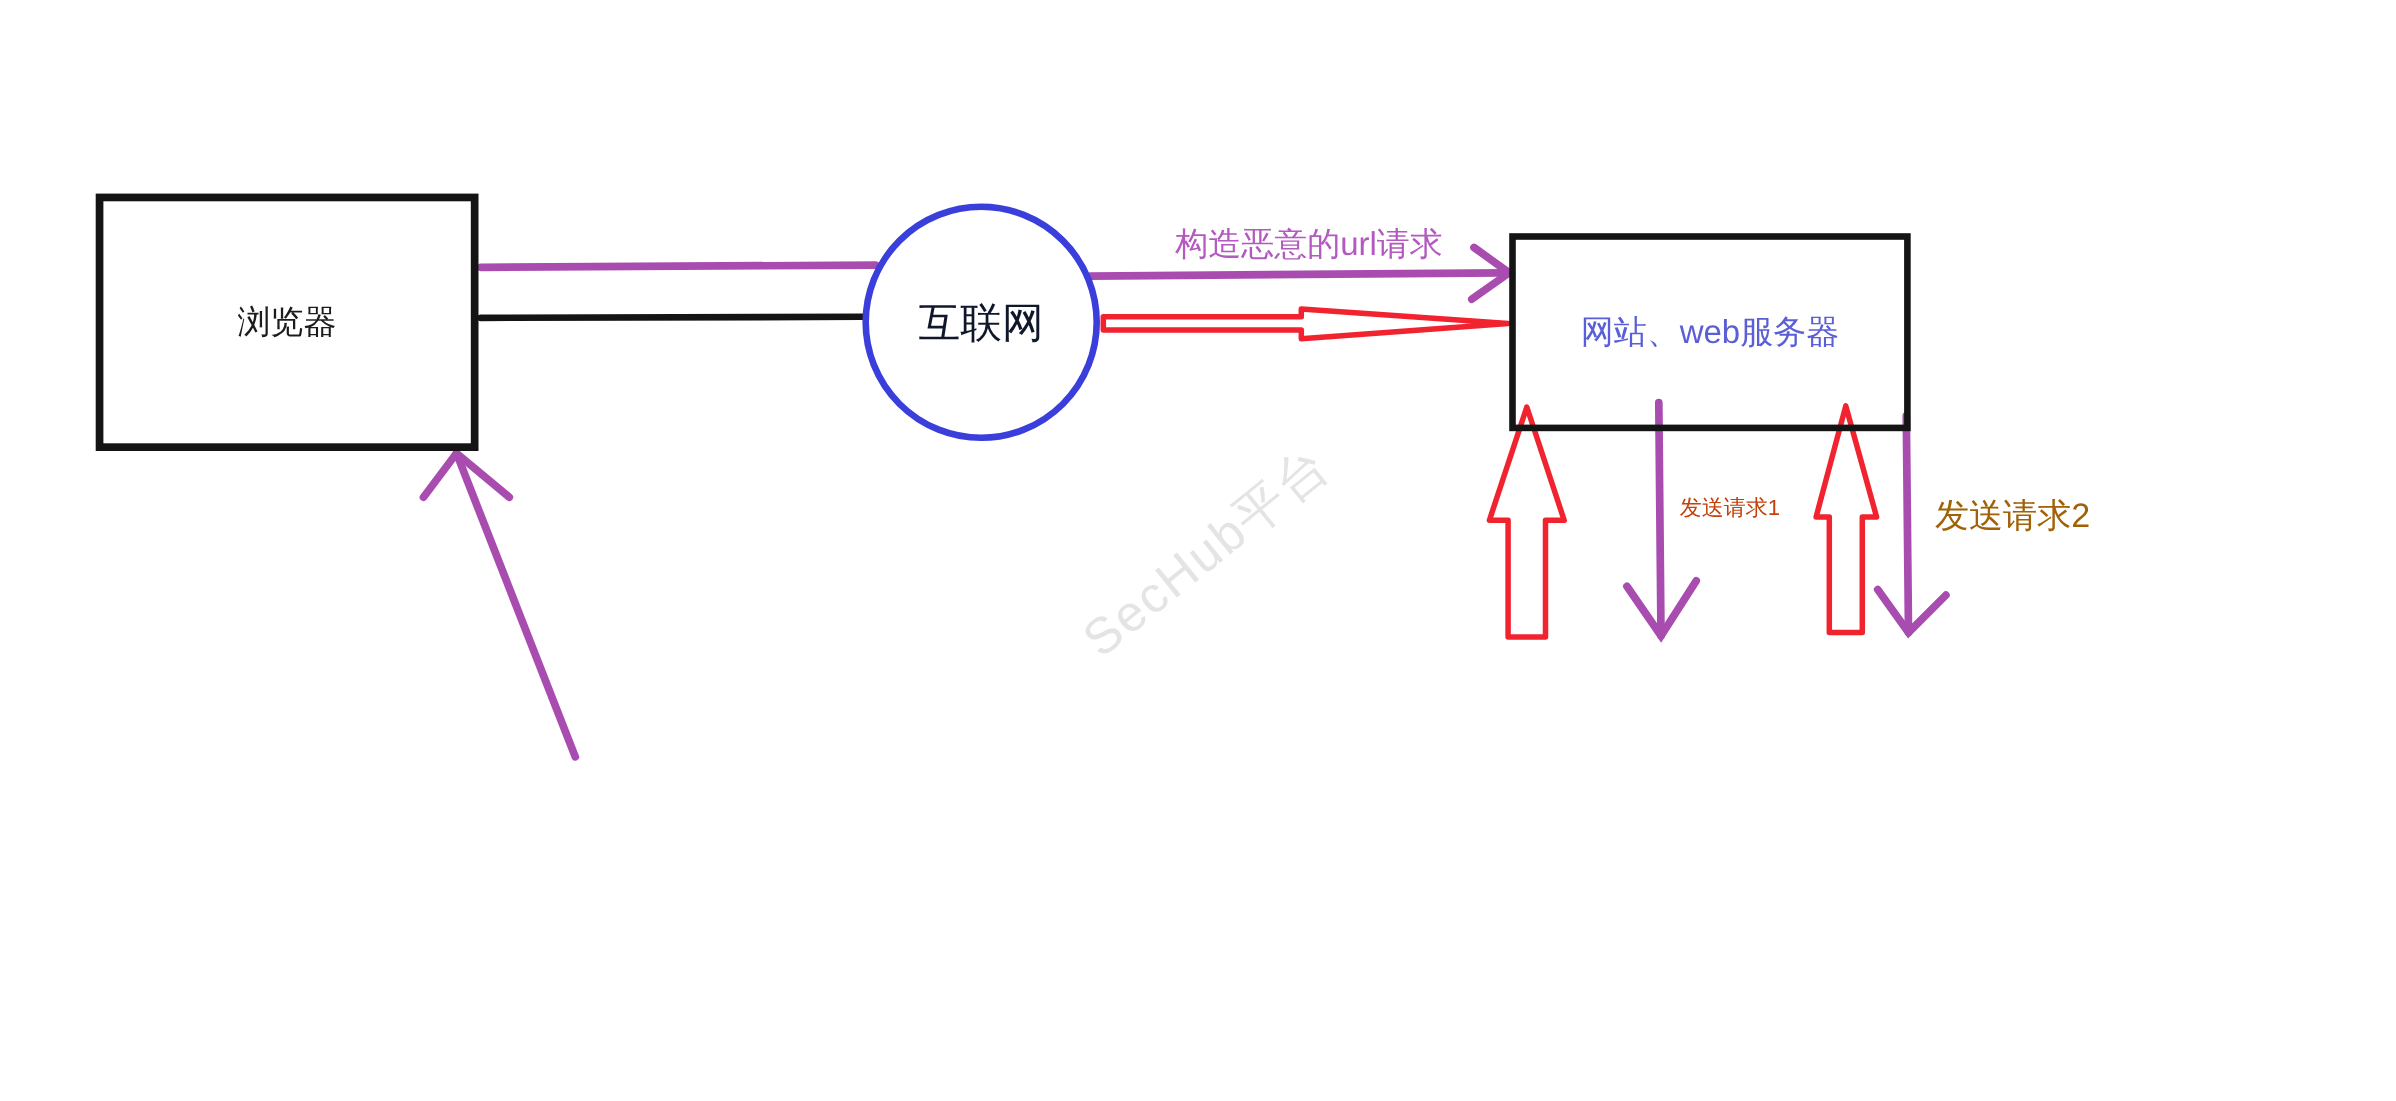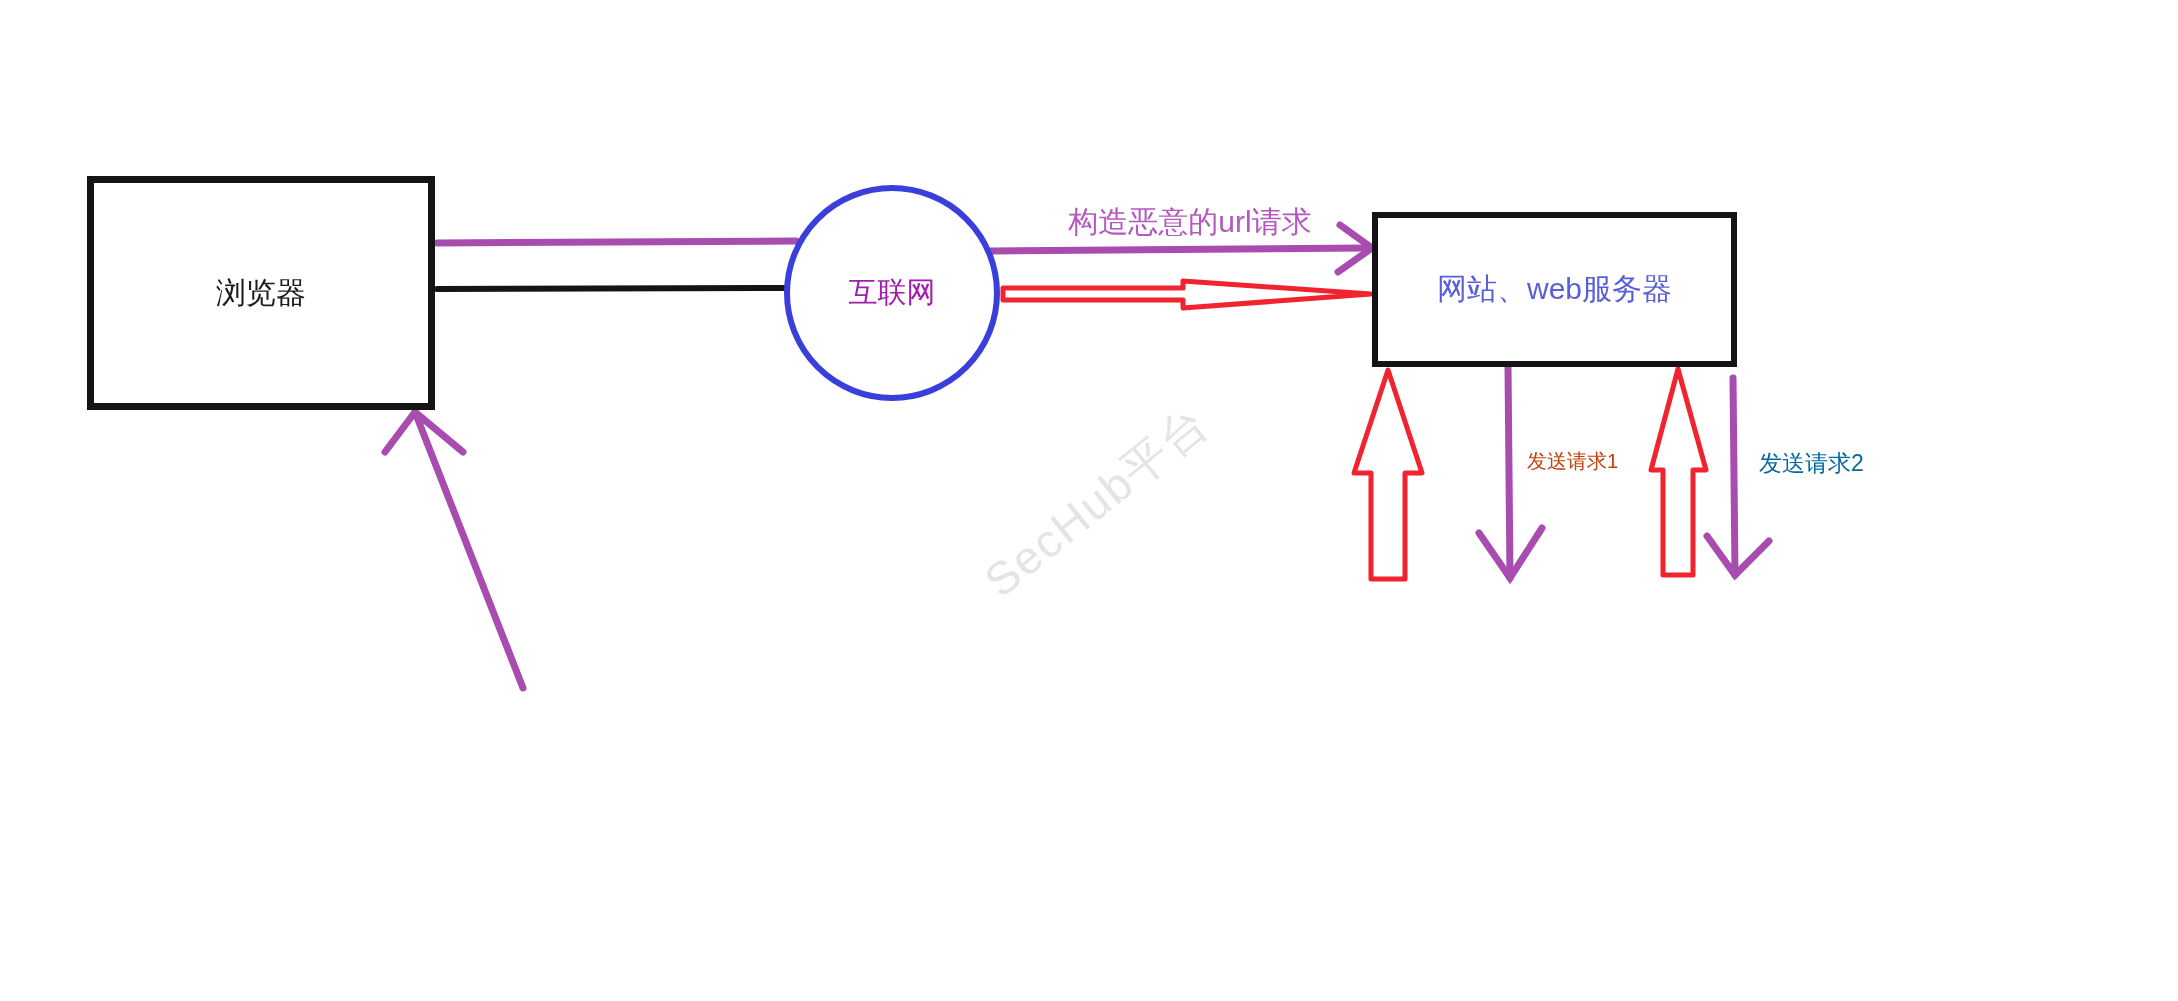--- a/index.html
+++ b/index.html
@@ -36,23 +36,23 @@
   #browser-box {
     left: 87px; top: 176px; width: 348px; height: 234px;
     border: 7px solid #141414;
   }
   #browser-box .label { color: #1c1c1c; font-size: 30px; }
   #internet-circle {
     left: 784px; top: 185px; width: 216px; height: 216px;
     border: 6px solid #3a3fdb;
     border-radius: 50%;
   }
-  #internet-circle .label { color: #a21caf; font-size: 29px; }
+  #internet-circle .label { color: #0f172a; font-size: 38px; }
   #webserver-box {
-    left: 1372px; top: 212px; width: 365px; height: 155px;
+    left: 1372px; top: 212px; width: 365px; height: 180px;
     border: 6px solid #141414;
   }
   #webserver-box .label { color: #5a5fd8; font-size: 30px; }
   #intranet1-box {
     left: 1303px; top: 576px; width: 237px; height: 106px;
     border: 6px solid #141414;
   }
   #intranet2-box {
     left: 1668px; top: 573px; width: 235px; height: 107px;
     border: 6px solid #141414;
@@ -73,22 +73,22 @@
     color: #b359c0;
     font-size: 30px;
   }
   #send-request-1-label {
     left: 1527px; top: 448px;
     color: #c2410c;
     font-size: 20px;
   }
   #send-request-2-label {
     left: 1759px; top: 448px;
-    color: #0369a1;
-    font-size: 23px;
+    color: #a16207;
+    font-size: 31px;
   }
   #watermark {
     position: absolute;
     left: 1097px; top: 502px;
     transform: translate(-50%, -50%) rotate(-39deg);
     color: #e4e4e4;
     font-size: 46px;
     letter-spacing: 2px;
     white-space: nowrap;
     user-select: none;

